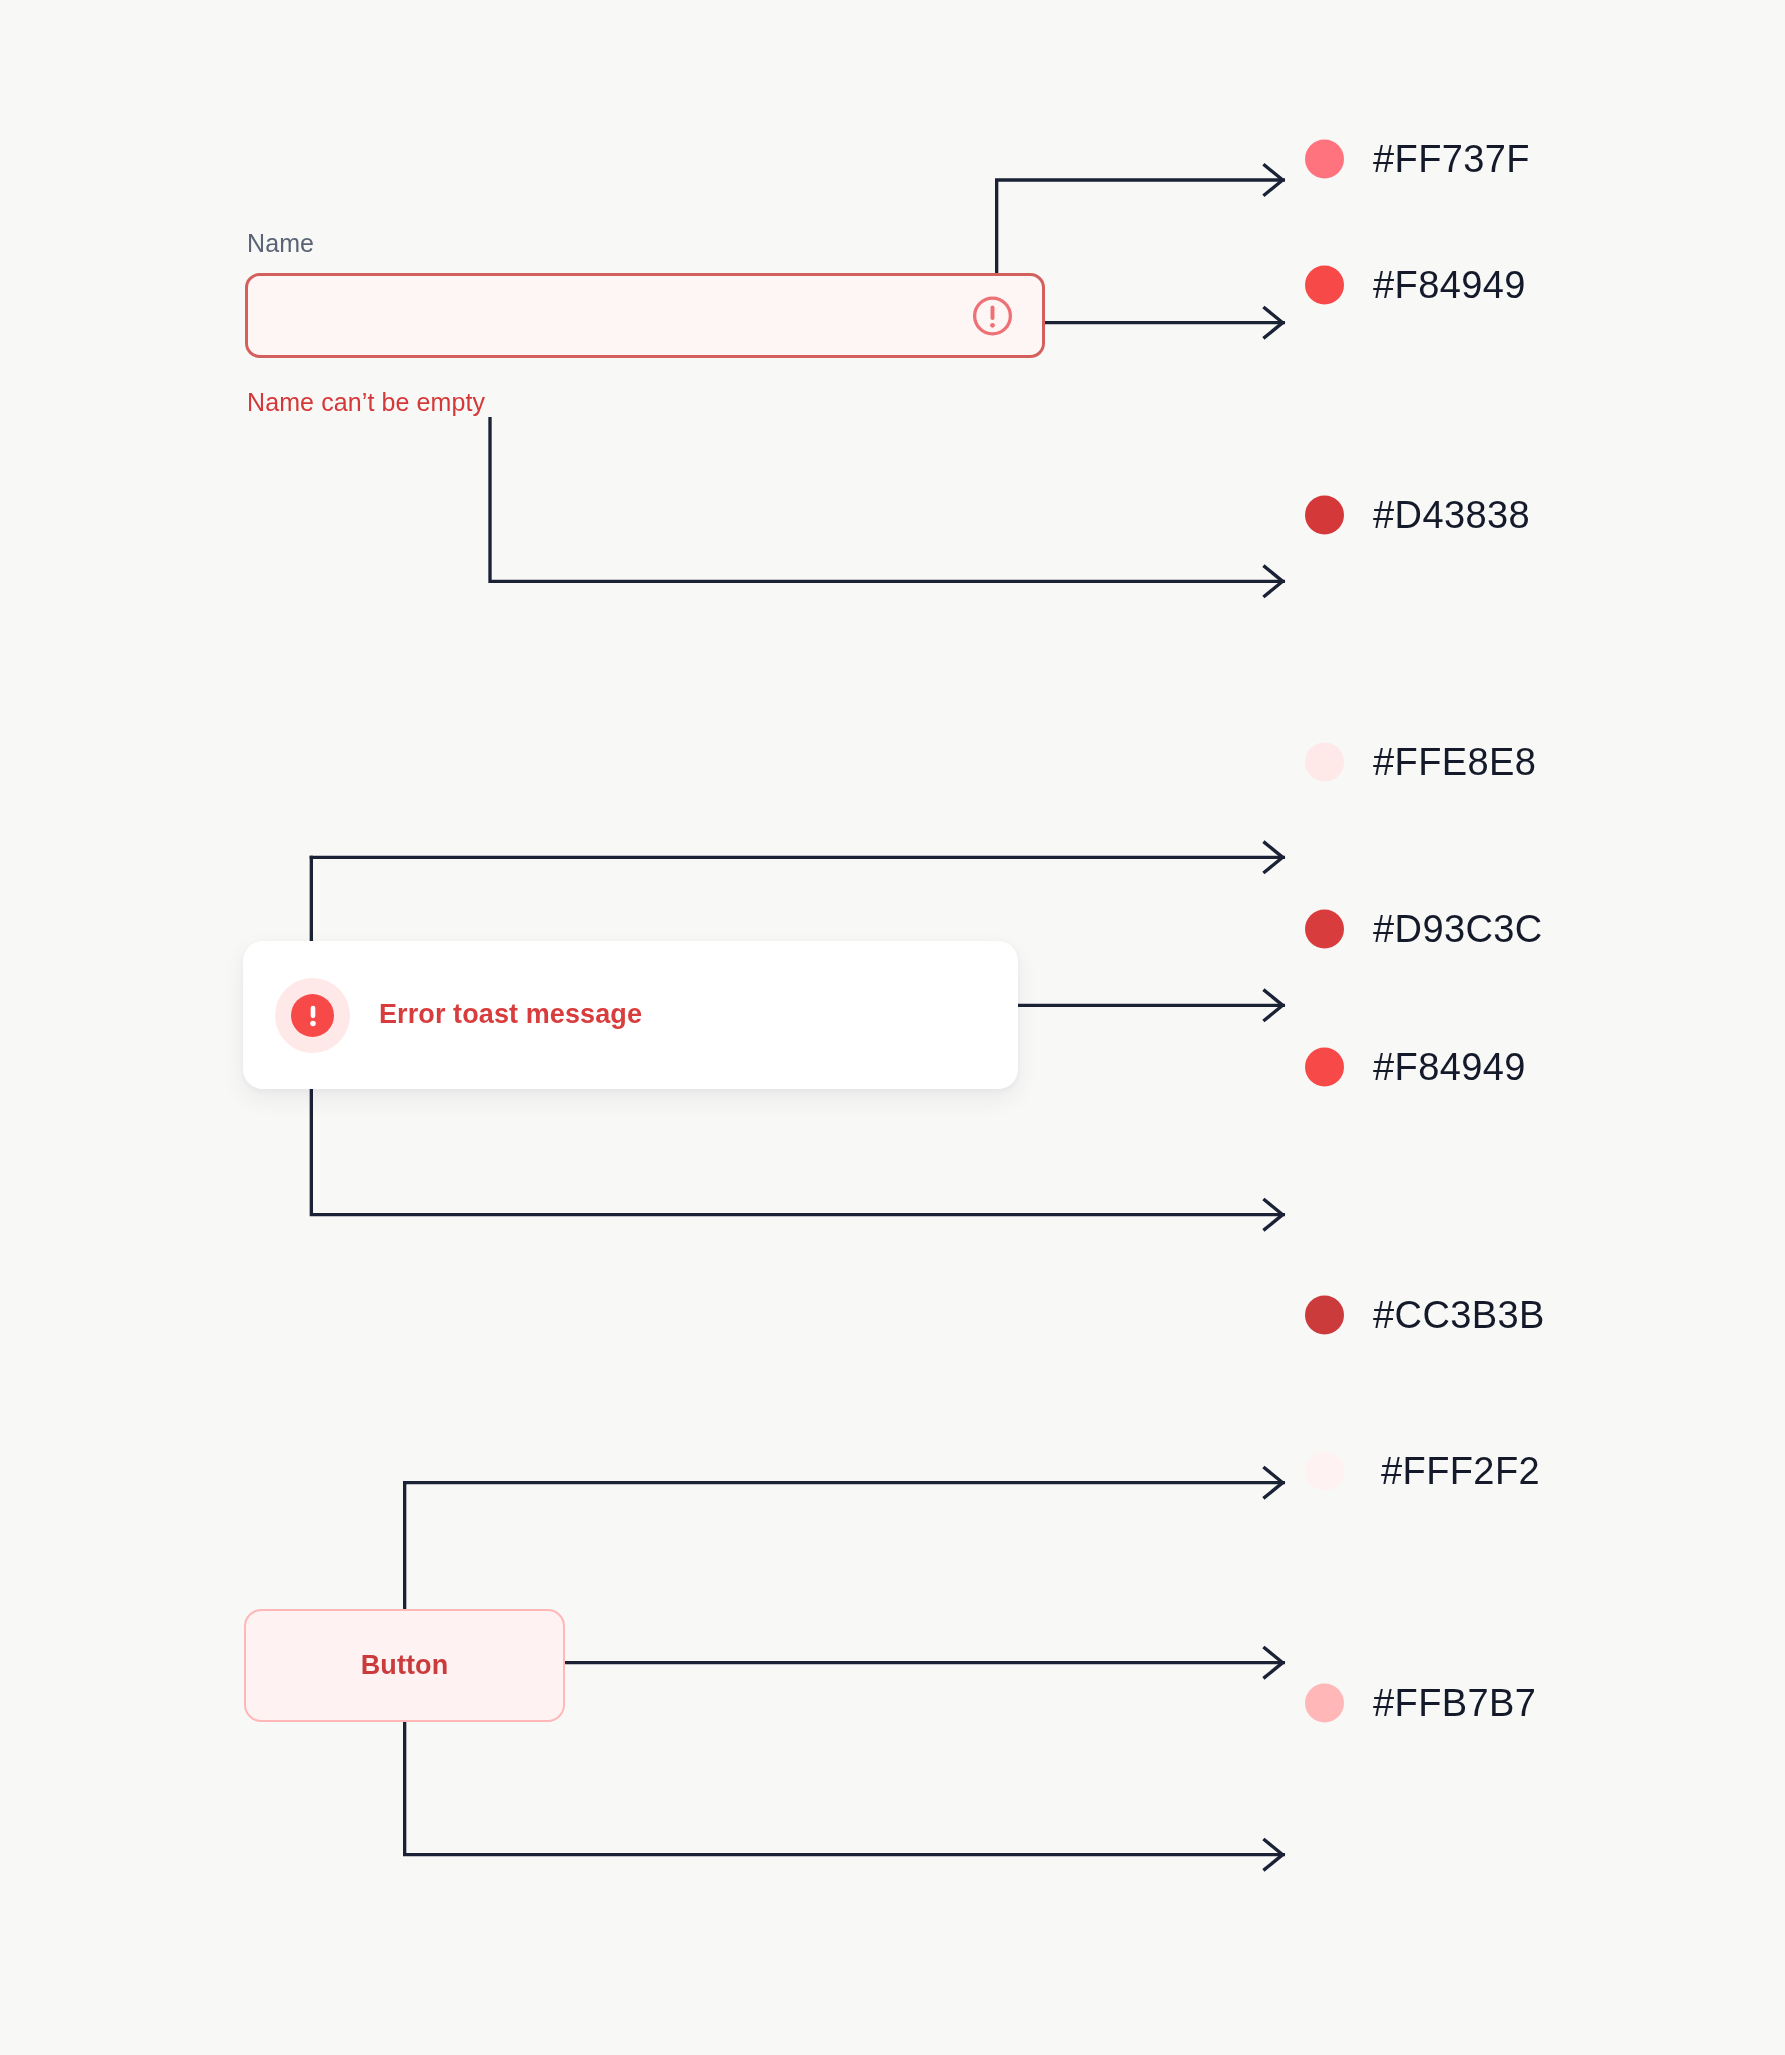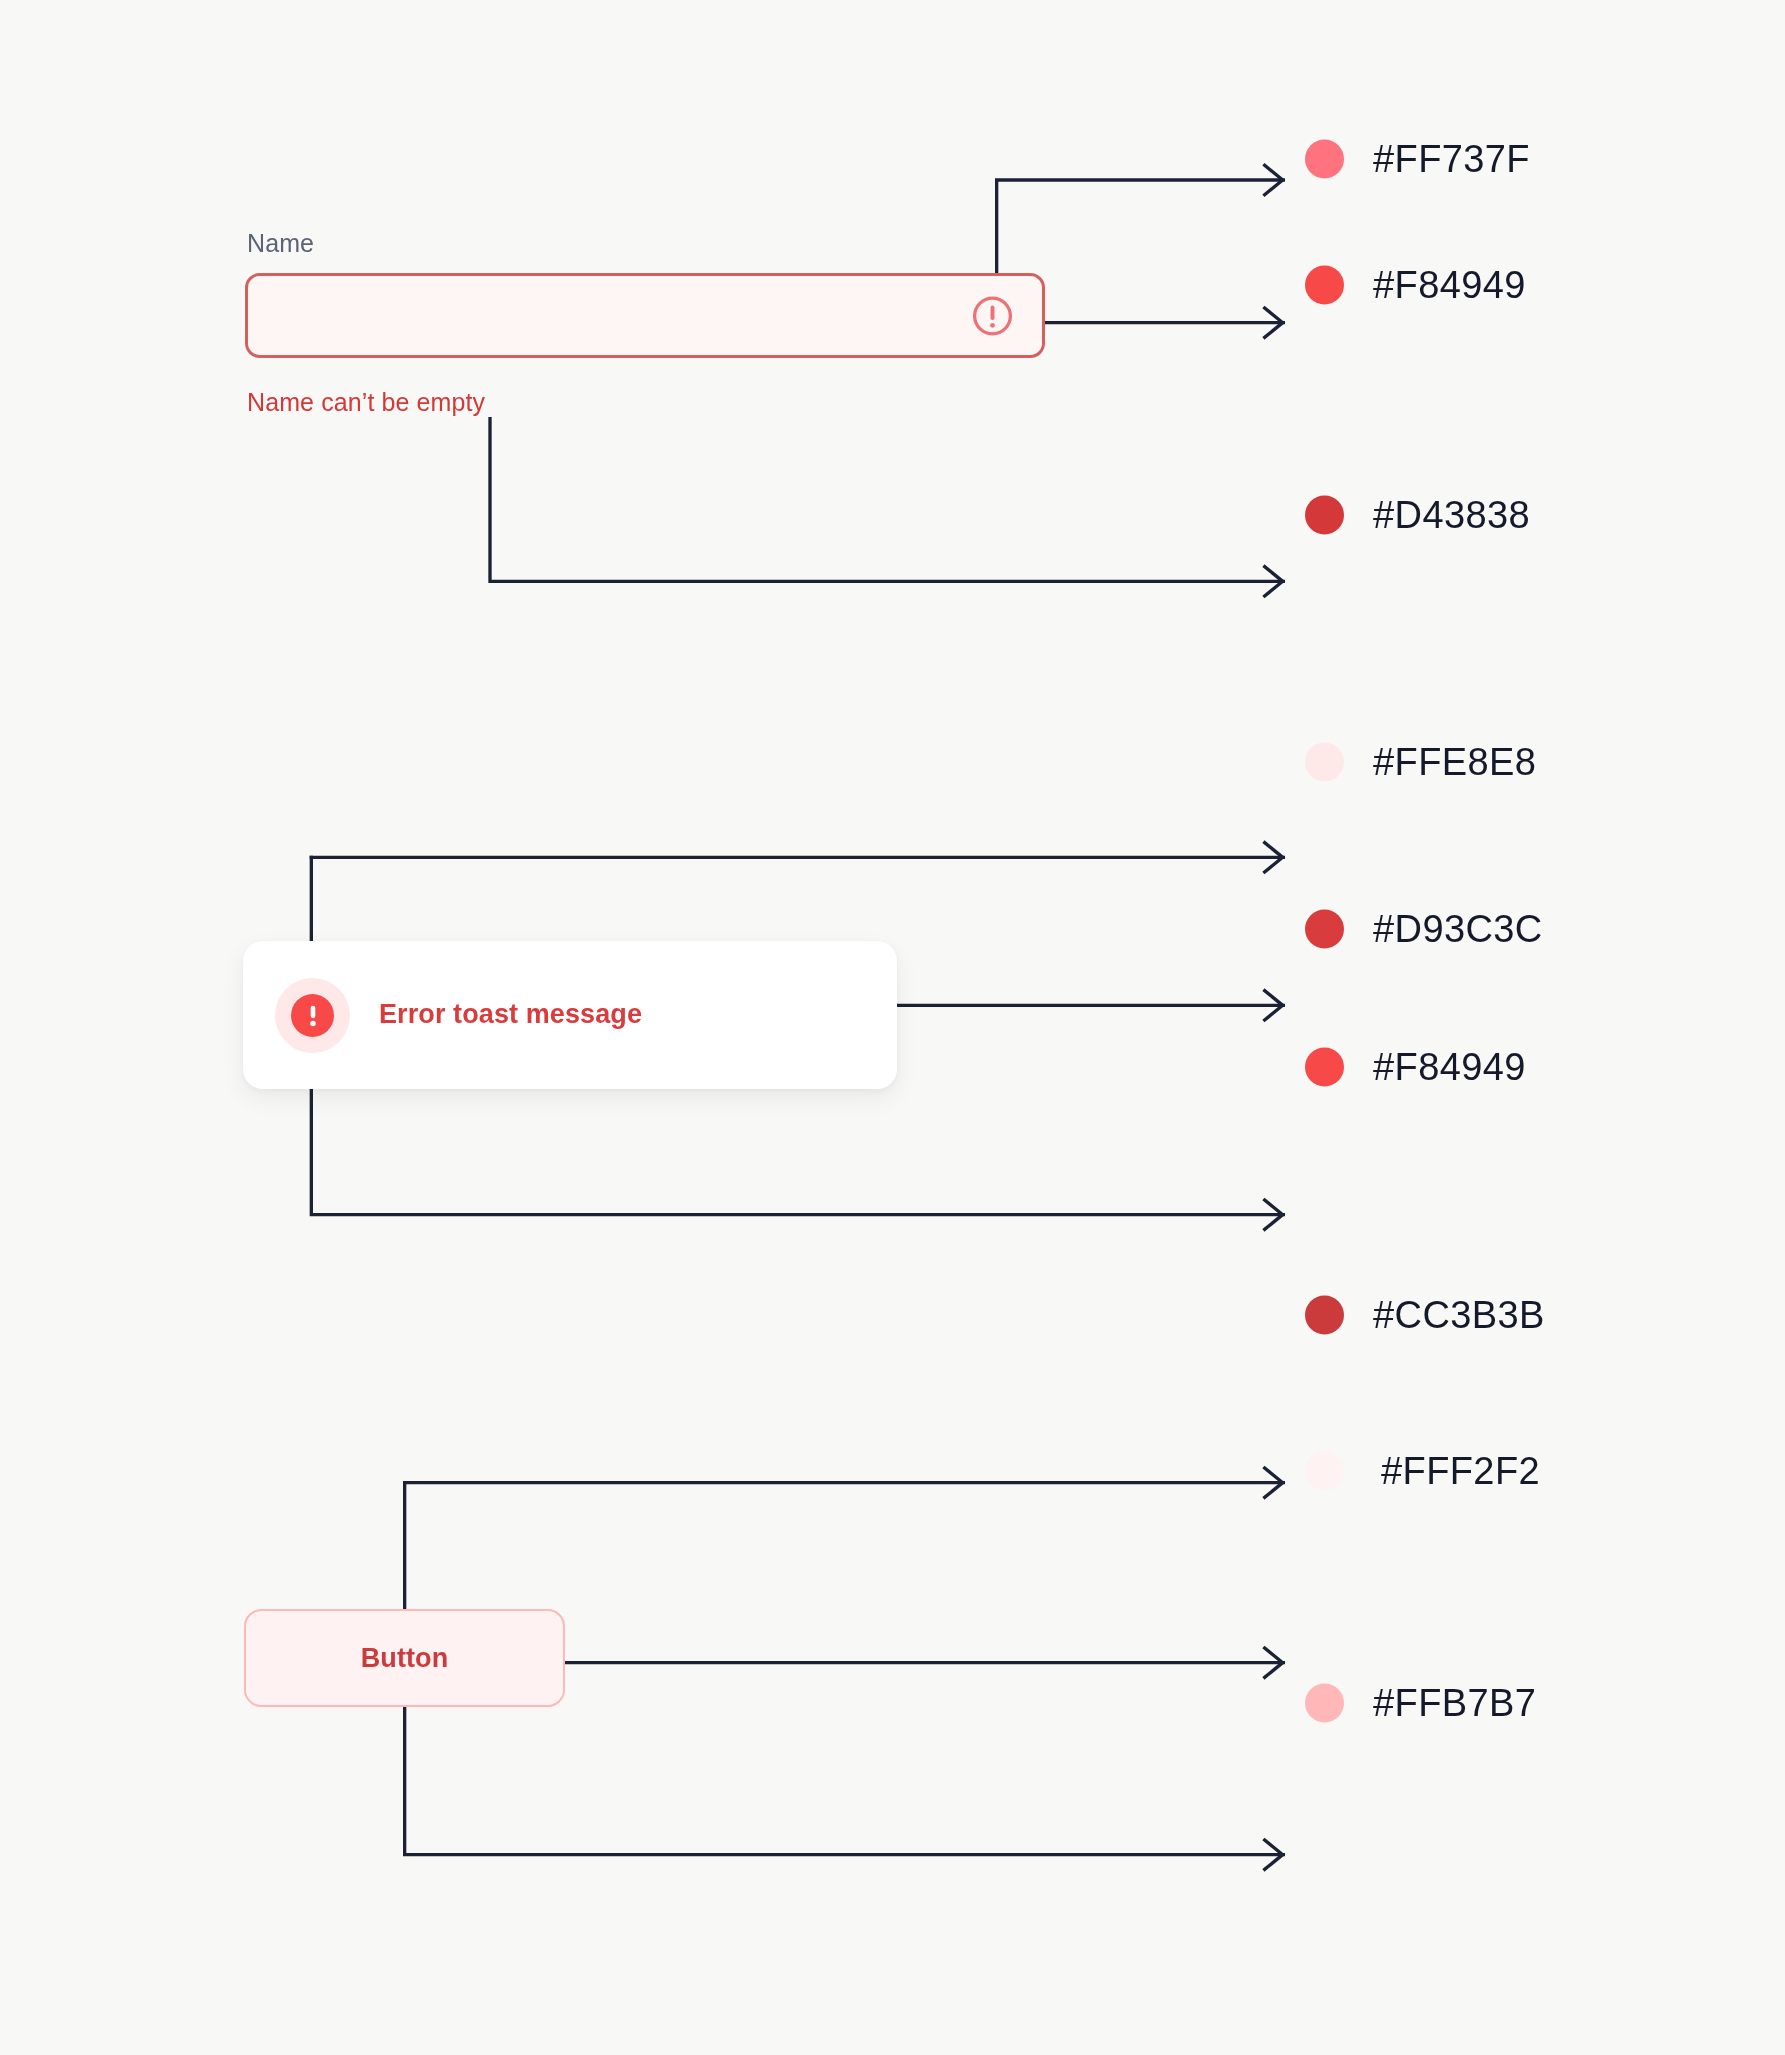--- a/index.html
+++ b/index.html
@@ -63,21 +63,21 @@
     font-size: 25px;
     color: #D43838;
     letter-spacing: 0.1px;
   }
 
   
   .toast {
     position: absolute;
     left: 243px;
     top: 941px;
-    width: 654px;
+    width: 775px;
     height: 148px;
     background: #FFFFFF;
     border-radius: 20px;
     box-shadow: 0 9.3px 23px rgba(40, 45, 60, 0.065),
                 0 2px 6.7px rgba(40, 45, 60, 0.045);
     display: flex;
     align-items: center;
   }
   .toast-icon-wrap {
     position: relative;
@@ -117,21 +117,21 @@
     line-height: 1.18;
     letter-spacing: 0.1px;
   }
 
   
   .demo-button {
     position: absolute;
     left: 244px;
     top: 1609px;
     width: 321px;
-    height: 98px;
+    height: 113px;
     box-sizing: border-box;
     background: #FFEFEF;
     border: 2.7px solid #F5BDBD;
     border-radius: 17.3px;
     display: flex;
     align-items: center;
     justify-content: center;
     font-size: 27px;
     font-weight: bold;
     color: #C63A35;

